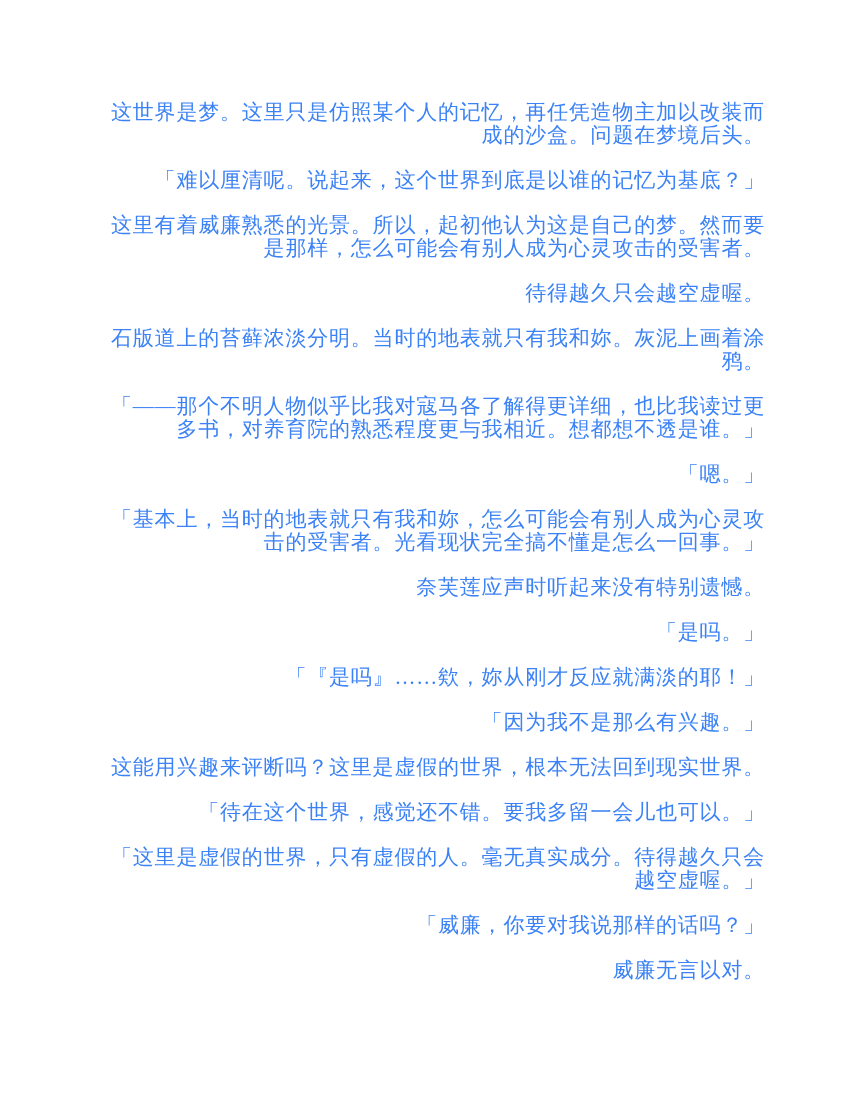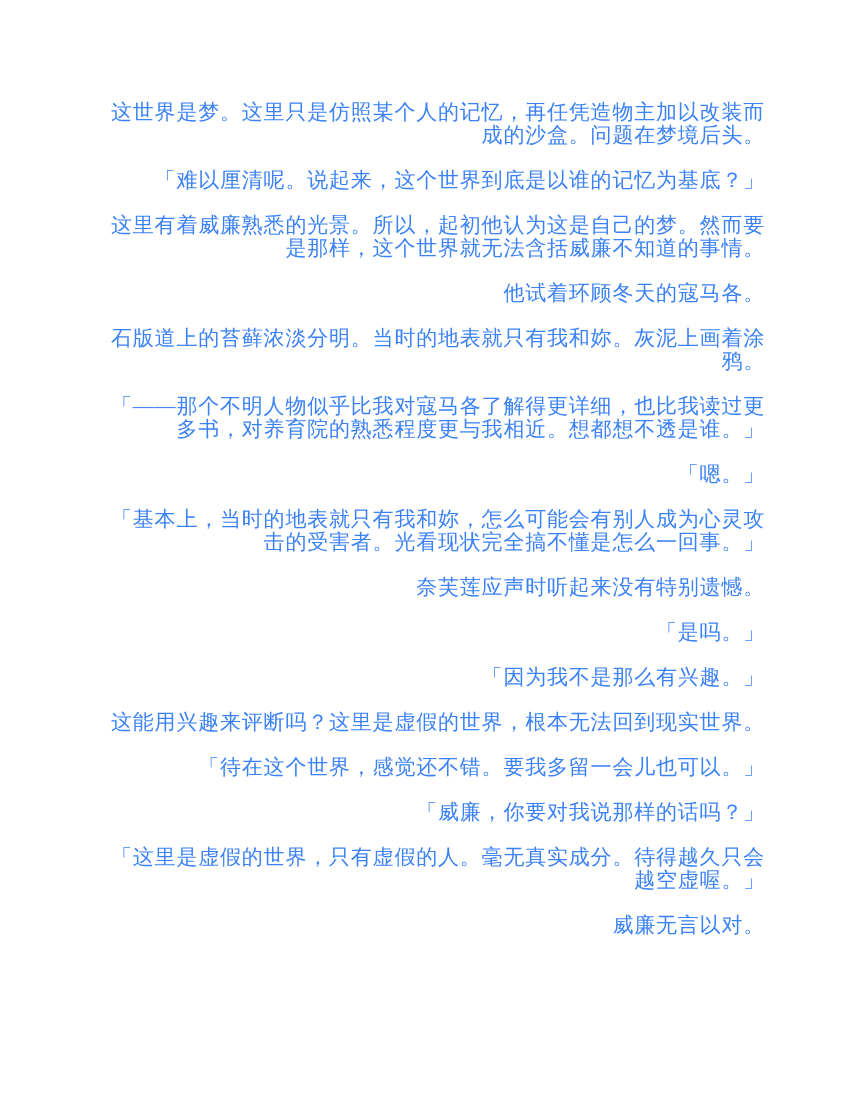--- a/index.html
+++ b/index.html
@@ -34,27 +34,28 @@
   .para:last-child {
     margin-bottom: 8px;
   }
 </style>
 </head>
 <body>
 
 <main class="page">
   <p class="para">这世界是梦。这里只是仿照某个人的记忆，再任凭造物主加以改装而成的沙盒。问题在梦境后头。</p>
   <p class="para">「难以厘清呢。说起来，这个世界到底是以谁的记忆为基底？」</p>
-  <p class="para">这里有着威廉熟悉的光景。所以，起初他认为这是自己的梦。然而要是那样，这个世界就无法含括威廉不知道的事情。</p>
-  <p class="para">他试着环顾冬天的寇马各。</p>
+  <p class="para">这里有着威廉熟悉的光景。所以，起初他认为这是自己的梦。然而要是那样，怎么可能会有别人成为心灵攻击的受害者。</p>
+  <p class="para">待得越久只会越空虚喔。</p>
   <p class="para">石版道上的苔藓浓淡分明。当时的地表就只有我和妳。灰泥上画着涂鸦。</p>
   <p class="para">「——那个不明人物似乎比我对寇马各了解得更详细，也比我读过更多书，对养育院的熟悉程度更与我相近。想都想不透是谁。」</p>
   <p class="para">「嗯。」</p>
   <p class="para">「基本上，当时的地表就只有我和妳，怎么可能会有别人成为心灵攻击的受害者。光看现状完全搞不懂是怎么一回事。」</p>
   <p class="para">奈芙莲应声时听起来没有特别遗憾。</p>
   <p class="para">「是吗。」</p>
+  <p class="para">「『是吗』……欸，妳从刚才反应就满淡的耶！」</p>
   <p class="para">「因为我不是那么有兴趣。」</p>
   <p class="para">这能用兴趣来评断吗？这里是虚假的世界，根本无法回到现实世界。</p>
   <p class="para">「待在这个世界，感觉还不错。要我多留一会儿也可以。」</p>
+  <p class="para">「这里是虚假的世界，只有虚假的人。毫无真实成分。待得越久只会越空虚喔。」</p>
   <p class="para">「威廉，你要对我说那样的话吗？」</p>
-  <p class="para">「这里是虚假的世界，只有虚假的人。毫无真实成分。待得越久只会越空虚喔。」</p>
   <p class="para">威廉无言以对。</p>
 </main>
 
 </body></html>

